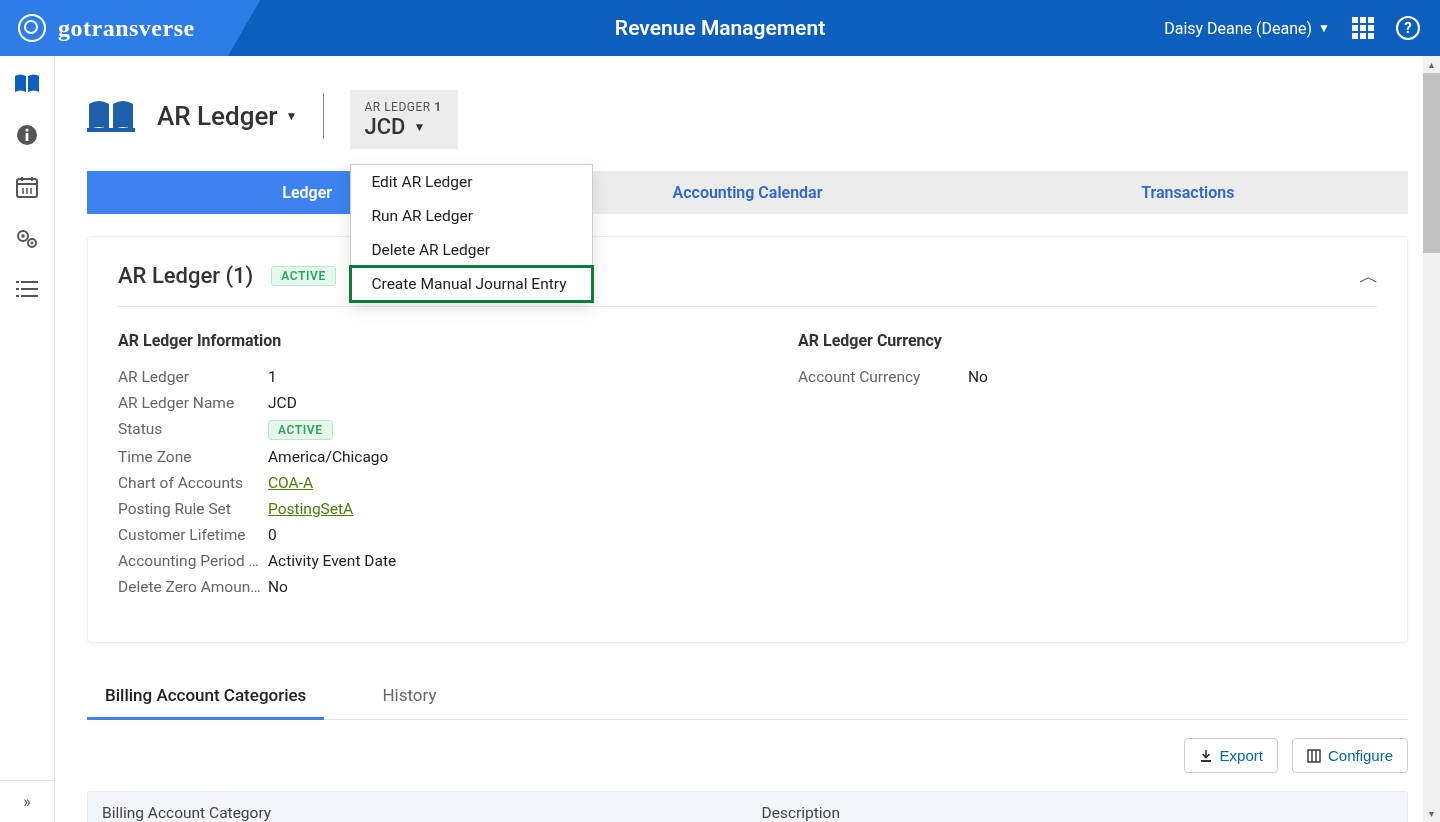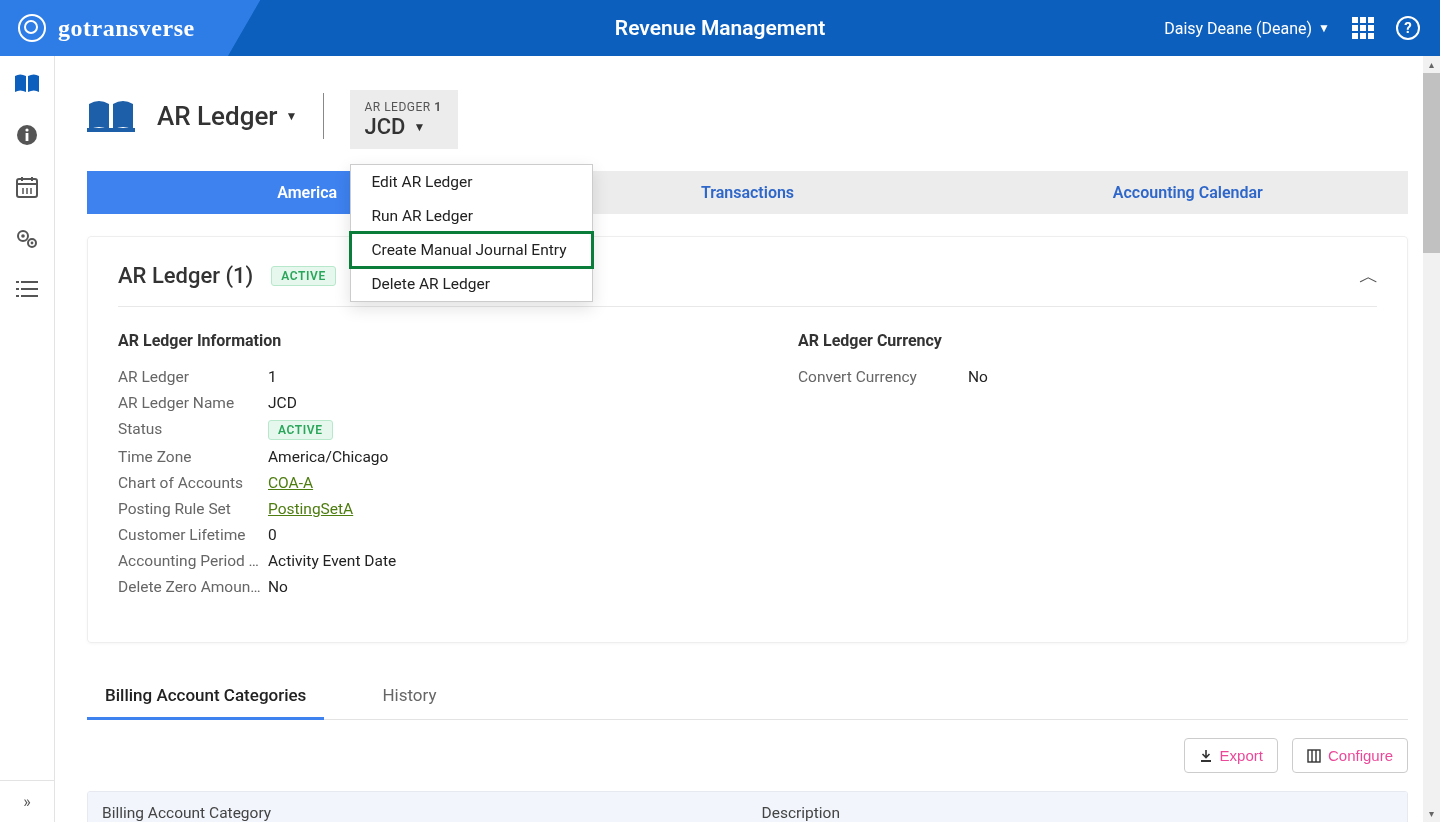--- a/index.html
+++ b/index.html
@@ -50,21 +50,21 @@
 .col { }
 .col-heading { font-weight: 700; font-size: 16px; margin-bottom: 18px; }
 .kv { display: flex; margin-bottom: 8px; font-size: 15.5px; }
 .kv-label { width: 150px; color: #666; white-space: nowrap; overflow: hidden; text-overflow: ellipsis; }
 .kv-value { color: #222; }
 .kv-value.link { color: #4d7c0f; cursor: pointer; text-decoration: underline; }
 .subtabs { display: flex; gap: 40px; border-bottom: 1px solid #e3e3e3; margin-bottom: 18px; }
 .subtab { padding: 12px 18px; font-size: 17px; color: #666; cursor: pointer; }
 .subtab.active { color: #222; font-weight: 500; border-bottom: 3px solid #3e82f0; margin-bottom: -1px; }
 .actions-row { display: flex; justify-content: flex-end; gap: 14px; margin-bottom: 18px; }
-.btn { border: 1px solid #ccc; border-radius: 4px; background: #fff; padding: 8px 14px; font-size: 15px; display: flex; align-items: center; gap: 7px; cursor: pointer; color:#ec4899;}
+.btn { border: 1px solid #ccc; border-radius: 4px; background: #fff; padding: 8px 14px; font-size: 15px; display: flex; align-items: center; gap: 7px; cursor: pointer; color:#0369a1;}
 .table { width: 100%; border: 1px solid #e6e9f0; border-radius: 3px; overflow: hidden; }
 .thead { background: #f2f6fc; display: flex; }
 .th { flex: 1; padding: 12px 14px; font-size: 15.5px; color: #444; }
 .caret { font-size: 12px; margin-left: 2px; }
 svg { display: block; }
 </style>
 </head>
 <body>
 
 <div class="app">
@@ -161,30 +161,30 @@
             <span>AR LEDGER</span> <b>1</b>
           </div>
           <div class="crumb-value">
             <span>JCD</span>
             <span class="caret">▼</span>
           </div>
 
           <div class="dropdown">
             <div class="dropdown-item">Edit AR Ledger</div>
             <div class="dropdown-item">Run AR Ledger</div>
+            <div class="dropdown-item">Delete AR Ledger</div>
             <div class="dropdown-item highlighted">Create Manual Journal Entry</div>
-            <div class="dropdown-item">Delete AR Ledger</div>
           </div>
         </div>
       </div>
 
       <div class="tabs">
-        <div class="tab active">America</div>
+        <div class="tab active">Ledger</div>
+        <div class="tab">Accounting Calendar</div>
         <div class="tab">Transactions</div>
-        <div class="tab">Accounting Calendar</div>
       </div>
 
       <div class="card">
         <div class="card-title-row">
           <span class="card-title">AR Ledger (1)</span>
           <span class="badge-active">ACTIVE</span>
         </div>
         <span class="chevron-up">︿</span>
         <hr>
         <div class="cols">
@@ -223,21 +223,21 @@
                 <div class="kv-value">Activity Event Date</div>
               </div>
             <div class="kv">
                 <div class="kv-label">Delete Zero Amoun…</div>
                 <div class="kv-value">No</div>
               </div>
           </div>
           <div class="col">
             <div class="col-heading">AR Ledger Currency</div>
             <div class="kv">
-                <div class="kv-label" style="width:170px">Convert Currency</div>
+                <div class="kv-label" style="width:170px">Account Currency</div>
                 <div class="kv-value">No</div>
               </div>
           </div>
         </div>
       </div>
 
       <div class="subtabs">
         <div class="subtab active">Billing Account Categories</div>
         <div class="subtab">History</div>
       </div>

